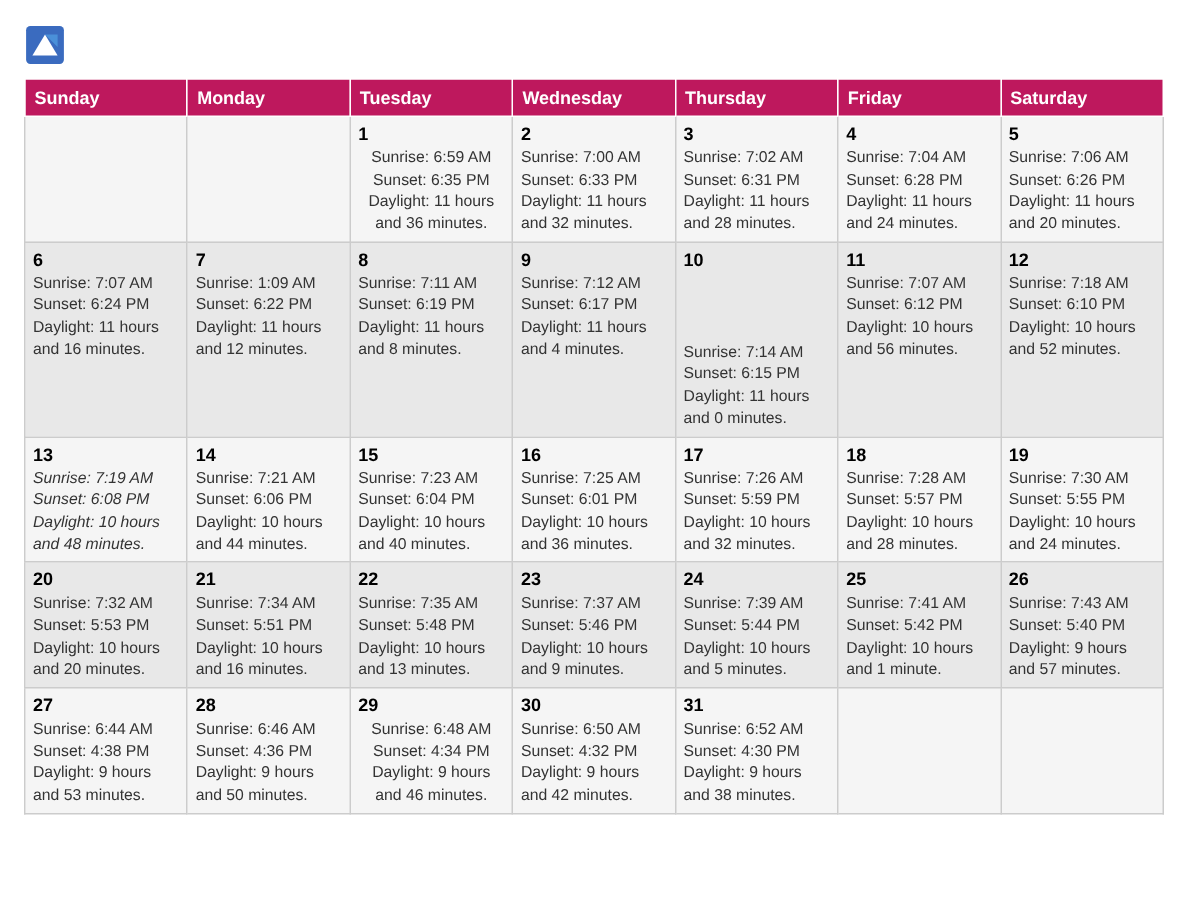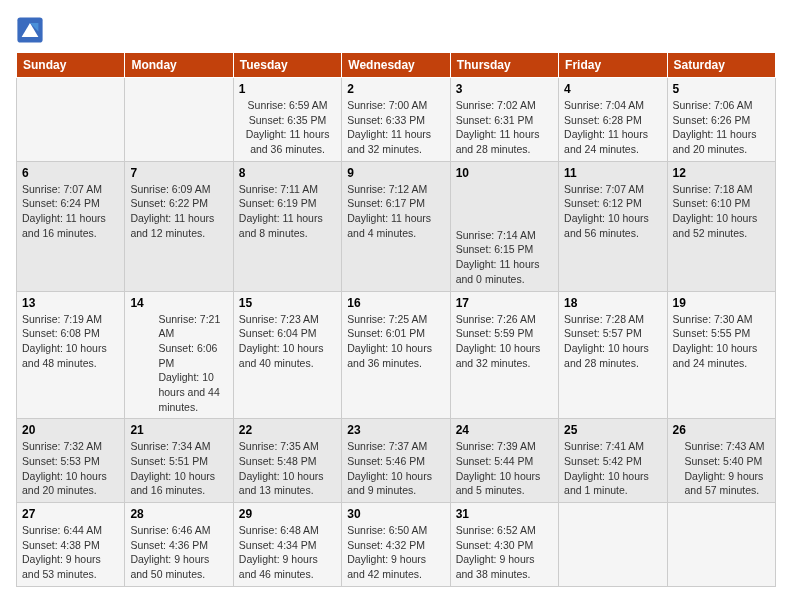--- a/index.html
+++ b/index.html
@@ -46,21 +46,21 @@
       font-size: 15px;
       font-weight: normal;
       color: #555;
     }
     .calendar {
       width: 100%;
       border-collapse: collapse;
       font-size: 10.5px;
     }
     .calendar thead th {
-      background-color: #c2410c;
+      background-color: #be185d;
       color: #fff;
       padding: 5px 6px;
       text-align: left;
       font-size: 12px;
       font-weight: bold;
       border: 1px solid #fff;
     }
     .calendar tbody td {
       border: 1px solid #ccc;
       vertical-align: top;
@@ -156,21 +156,21 @@
       </tr>
       <tr>
         <td>
           <span class="day-num">6</span>
           <div class="day-info" style="white-space: pre-line;">Sunrise: 7:07 AM
 Sunset: 6:24 PM
 Daylight: 11 hours and 16 minutes.</div>
         </td>
         <td>
           <span class="day-num">7</span>
-          <div class="day-info" style="white-space: pre-line;">Sunrise: 6:09 AM
+          <div class="day-info" style="white-space: pre-line;">Sunrise: 1:09 AM
 Sunset: 6:22 PM
 Daylight: 11 hours and 12 minutes.</div>
         </td>
         <td>
           <span class="day-num">8</span>
           <div class="day-info" style="white-space: pre-line;">Sunrise: 7:11 AM
 Sunset: 6:19 PM
 Daylight: 11 hours and 8 minutes.</div>
         </td>
         <td>
@@ -194,27 +194,27 @@
         <td>
           <span class="day-num">12</span>
           <div class="day-info" style="white-space: pre-line;">Sunrise: 7:18 AM
 Sunset: 6:10 PM
 Daylight: 10 hours and 52 minutes.</div>
         </td>
       </tr>
       <tr>
         <td>
           <span class="day-num">13</span>
-          <div class="day-info" style="white-space: pre-line;">Sunrise: 7:19 AM
+          <div class="day-info" style="white-space: pre-line; font-style: italic;">Sunrise: 7:19 AM
 Sunset: 6:08 PM
 Daylight: 10 hours and 48 minutes.</div>
         </td>
         <td>
           <span class="day-num">14</span>
-          <div class="day-info" style="white-space: pre-line; margin-left: 28px;">Sunrise: 7:21 AM
+          <div class="day-info" style="white-space: pre-line;">Sunrise: 7:21 AM
 Sunset: 6:06 PM
 Daylight: 10 hours and 44 minutes.</div>
         </td>
         <td>
           <span class="day-num">15</span>
           <div class="day-info" style="white-space: pre-line;">Sunrise: 7:23 AM
 Sunset: 6:04 PM
 Daylight: 10 hours and 40 minutes.</div>
         </td>
         <td>
@@ -274,41 +274,41 @@
 Daylight: 10 hours and 5 minutes.</div>
         </td>
         <td>
           <span class="day-num">25</span>
           <div class="day-info" style="white-space: pre-line;">Sunrise: 7:41 AM
 Sunset: 5:42 PM
 Daylight: 10 hours and 1 minute.</div>
         </td>
         <td>
           <span class="day-num">26</span>
-          <div class="day-info" style="white-space: pre-line; margin-left: 12px;">Sunrise: 7:43 AM
+          <div class="day-info" style="white-space: pre-line;">Sunrise: 7:43 AM
 Sunset: 5:40 PM
 Daylight: 9 hours and 57 minutes.</div>
         </td>
       </tr>
       <tr>
         <td>
           <span class="day-num">27</span>
           <div class="day-info" style="white-space: pre-line;">Sunrise: 6:44 AM
 Sunset: 4:38 PM
 Daylight: 9 hours and 53 minutes.</div>
         </td>
         <td>
           <span class="day-num">28</span>
           <div class="day-info" style="white-space: pre-line;">Sunrise: 6:46 AM
 Sunset: 4:36 PM
 Daylight: 9 hours and 50 minutes.</div>
         </td>
         <td>
           <span class="day-num">29</span>
-          <div class="day-info" style="white-space: pre-line;">Sunrise: 6:48 AM
+          <div class="day-info" style="white-space: pre-line; text-align: center;">Sunrise: 6:48 AM
 Sunset: 4:34 PM
 Daylight: 9 hours and 46 minutes.</div>
         </td>
         <td>
           <span class="day-num">30</span>
           <div class="day-info" style="white-space: pre-line;">Sunrise: 6:50 AM
 Sunset: 4:32 PM
 Daylight: 9 hours and 42 minutes.</div>
         </td>
         <td>

